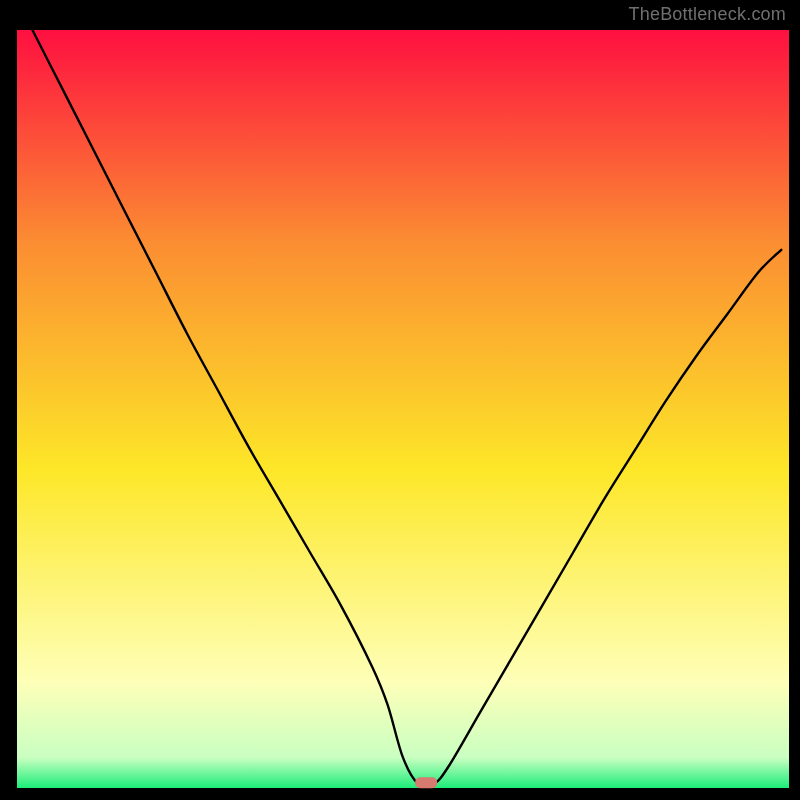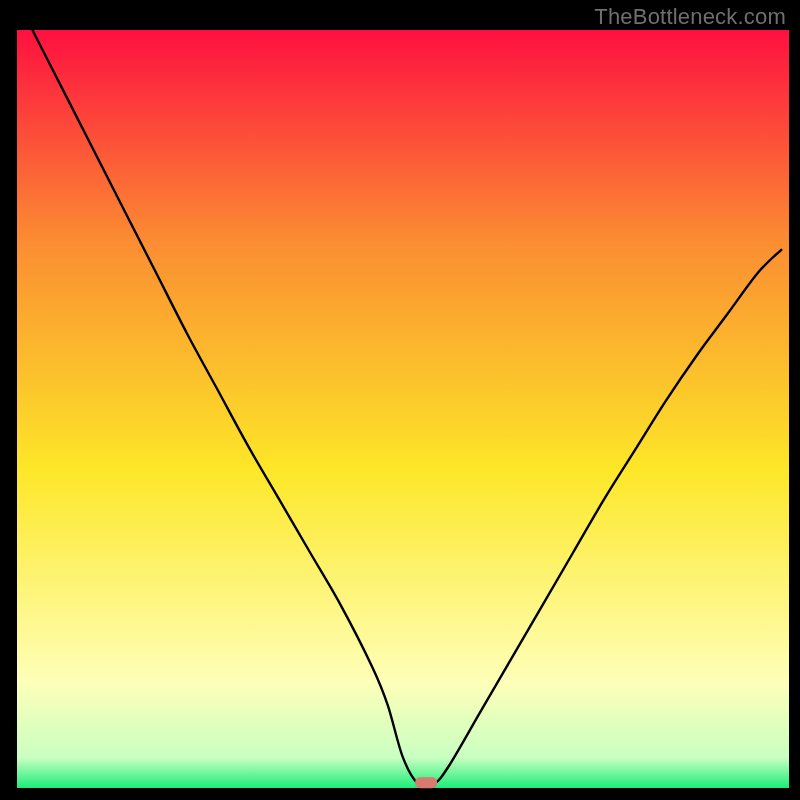--- a/index.html
+++ b/index.html
@@ -14,21 +14,21 @@
     position: relative;
     width: 800px;
     height: 800px;
     background: #000;
   }
   .watermark {
     position: absolute;
     top: 4px;
     right: 14px;
     font-family: Arial, Helvetica, sans-serif;
-    font-size: 22px;
+    font-size: 18px;
     color: #6f6f6f;
     font-weight: 500;
     letter-spacing: 0.2px;
   }
   svg {
     position: absolute;
     left: 0;
     top: 0;
   }
 </style>

